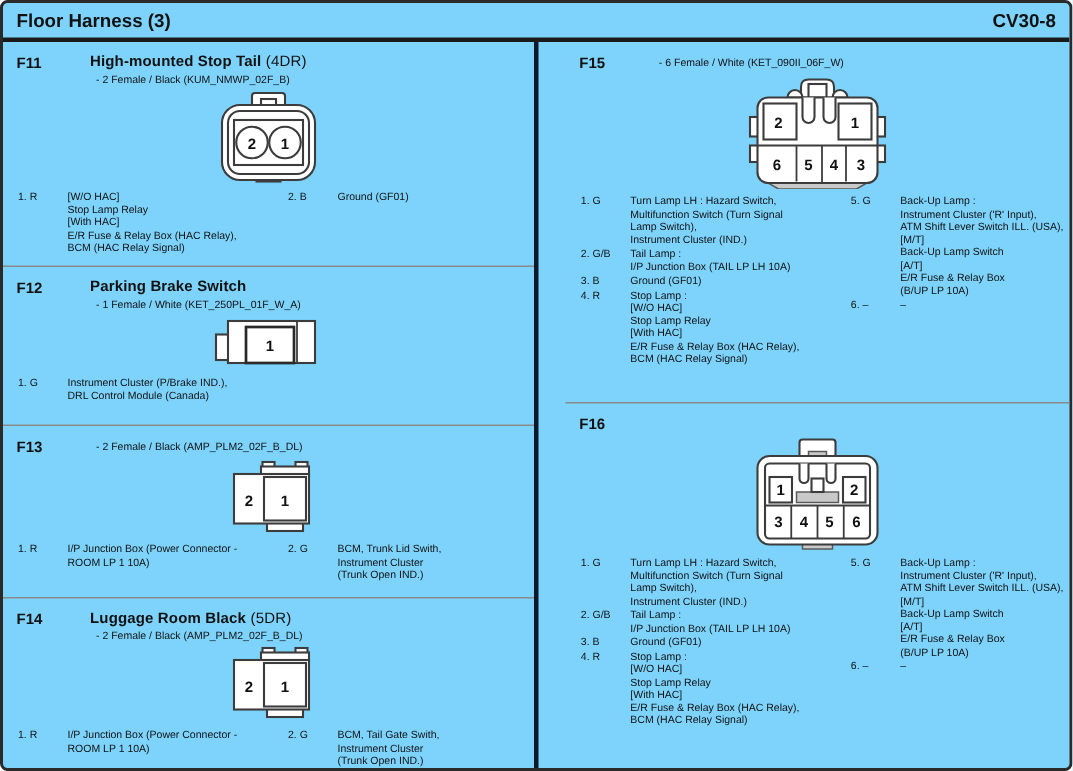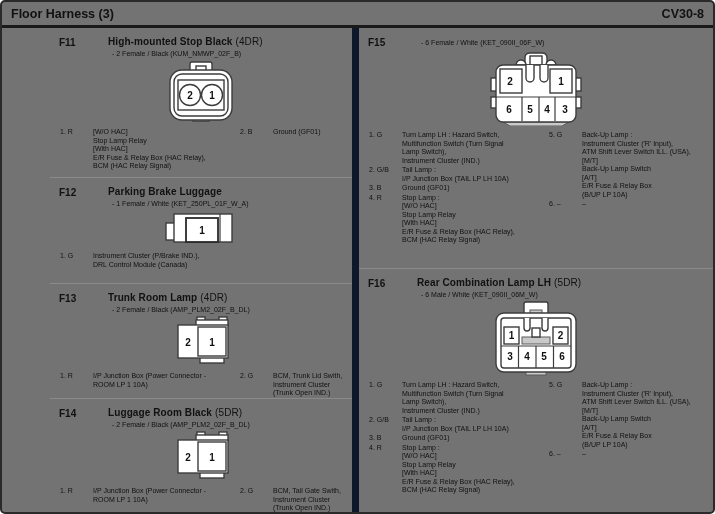--- a/index.html
+++ b/index.html
@@ -1,31 +1,31 @@
 <!DOCTYPE html>
 <html><head>
 <meta charset="utf-8">
 <style>
   * { margin:0; padding:0; box-sizing:border-box; }
   html,body { background:#ffffff; }
   .page {
-    width:715px; height:514px; background:#737373;
+    width:715px; height:514px; background:#7dd3fc;
     border:2px solid #2a2a2a; border-radius:5px; overflow:hidden;
     display:flex; flex-direction:column;
     font-family:"Liberation Sans", sans-serif; color:#111;
   }
   .hdr {
     height:26px; flex-shrink:0; display:flex; align-items:center;
     justify-content:space-between; padding:0 9px;
     border-bottom:3px solid #1a1a1a; font-size:12.5px; font-weight:bold;
   }
   .content { flex:1; display:flex; min-height:0; }
   .col { display:flex; flex-direction:column; min-height:0; }
-  .col-l { width:357px; border-right:7px solid #0f172a;padding-left:48px; }
-  .col-r { flex:1; }
+  .col-l { width:357px; border-right:3px solid #0f172a; }
+  .col-r { flex:1;align-items:flex-end; }
   .sec { border-bottom:1px solid #8a8a8a; overflow:hidden; padding-top:6px; flex-shrink:0; }
   .sec.last { border-bottom:none; flex:1; }
   .sh { display:flex; padding:2px 8px 0 9px; }
   .sid { width:49px; font-size:10px; font-weight:bold; flex-shrink:0; padding-top:1px; }
   .st { font-size:10px; font-weight:bold; letter-spacing:0.1px; }
   .sfx { font-weight:normal; margin-left:3px; }
   .ssub { font-size:7px; margin-top:3px; padding-left:4px; font-weight:normal; }
   .conn { display:flex; justify-content:center; margin-top:2px; }
   .pins { display:flex; padding-left:10px; padding-right:4px; font-size:7px; line-height:8.5px; margin-top:5px; }
   .pc1 { width:180px; flex-shrink:0; }
@@ -53,21 +53,21 @@
   </div>
 
   <div class="content">
 
     <div class="col col-l">
 
       <div class="sec" style="height:150px">
         <div class="sh">
           <span class="sid">F11</span>
           <div>
-            <div class="st"><span>High-mounted Stop Black</span><span class="sfx">(4DR)</span></div>
+            <div class="st"><span>High-mounted Stop Tail</span><span class="sfx">(4DR)</span></div>
             <div class="ssub">- 2 Female / Black (KUM_NMWP_02F_B)</div>
           </div>
         </div>
         <div class="conn">
           <svg width="78" height="64" viewBox="0 0 78 64">
             <rect class="s" x="28" y="3" width="22" height="12" rx="2"></rect>
             <rect class="s" x="34" y="7" width="10" height="8"></rect>
             <rect class="s" x="31" y="57" width="16" height="5"></rect>
             <rect class="s" x="8" y="11" width="62" height="50" rx="12"></rect>
             <rect class="s" x="12" y="15" width="54" height="42" rx="8"></rect>
@@ -95,21 +95,21 @@
               <span class="pdesc">Ground (GF01)</span>
             </div>
           </div>
         </div>
       </div>
 
       <div class="sec" style="height:106px">
         <div class="sh">
           <span class="sid">F12</span>
           <div>
-            <div class="st"><span>Parking Brake Luggage</span><span class="sfx"></span></div>
+            <div class="st"><span>Parking Brake Switch</span><span class="sfx"></span></div>
             <div class="ssub">- 1 Female / White (KET_250PL_01F_W_A)</div>
           </div>
         </div>
         <div class="conn">
           <svg width="80" height="38" viewBox="0 0 80 38">
             <rect class="s" x="5" y="14" width="10" height="17"></rect>
             <rect class="s" x="13" y="5" width="58" height="28"></rect>
             <line class="ln" x1="59" y1="5" x2="59" y2="33"></line>
             <rect class="s2" x="25" y="9" width="32" height="24"></rect>
             <text class="pn" x="41" y="25">1</text>
@@ -124,21 +124,20 @@
             </div>
           </div>
           <div class="pc2"></div>
         </div>
       </div>
 
       <div class="sec" style="height:115px">
         <div class="sh">
           <span class="sid">F13</span>
           <div>
-            <div class="st"><span>Trunk Room Lamp</span><span class="sfx">(4DR)</span></div>
             <div class="ssub">- 2 Female / Black (AMP_PLM2_02F_B_DL)</div>
           </div>
         </div>
         <div class="conn">
           <svg width="64" height="52" viewBox="0 0 64 52">
             <rect class="s" x="28" y="2" width="8" height="8"></rect>
             <rect class="s" x="50" y="2" width="8" height="8"></rect>
             <rect class="s" x="27" y="5" width="32" height="6"></rect>
             <rect class="s" x="31" y="42" width="24" height="6"></rect>
             <rect class="s" x="9" y="10" width="50" height="33"></rect>
@@ -288,24 +287,20 @@
               <span class="pcode">6. –</span>
               <span class="pdesc">–</span>
             </div>
           </div>
         </div>
       </div>
 
       <div class="sec last">
         <div class="sh">
           <span class="sid">F16</span>
-          <div>
-            <div class="st"><span>Rear Combination Lamp LH</span><span class="sfx">(5DR)</span></div>
-            <div class="ssub">- 6 Male / White (KET_090II_06M_W)</div>
-          </div>
         </div>
         <div class="conn">
           <svg width="96" height="76" viewBox="0 0 96 76">
             <rect class="s" x="36" y="2" width="24" height="13" rx="2"></rect>
             <rect class="sg" x="42" y="10" width="12" height="5"></rect>
             <rect class="sg" x="38" y="71" width="20" height="4"></rect>
             <rect class="s" x="8" y="13" width="80" height="59" rx="8"></rect>
             <rect class="s" x="13" y="18" width="70" height="50" rx="3"></rect>
             <path class="s" d="M36,18 v10 a3,3 0 0 0 6,0 v-10"></path>
             <path class="s" d="M54,18 v10 a3,3 0 0 0 6,0 v-10"></path>

